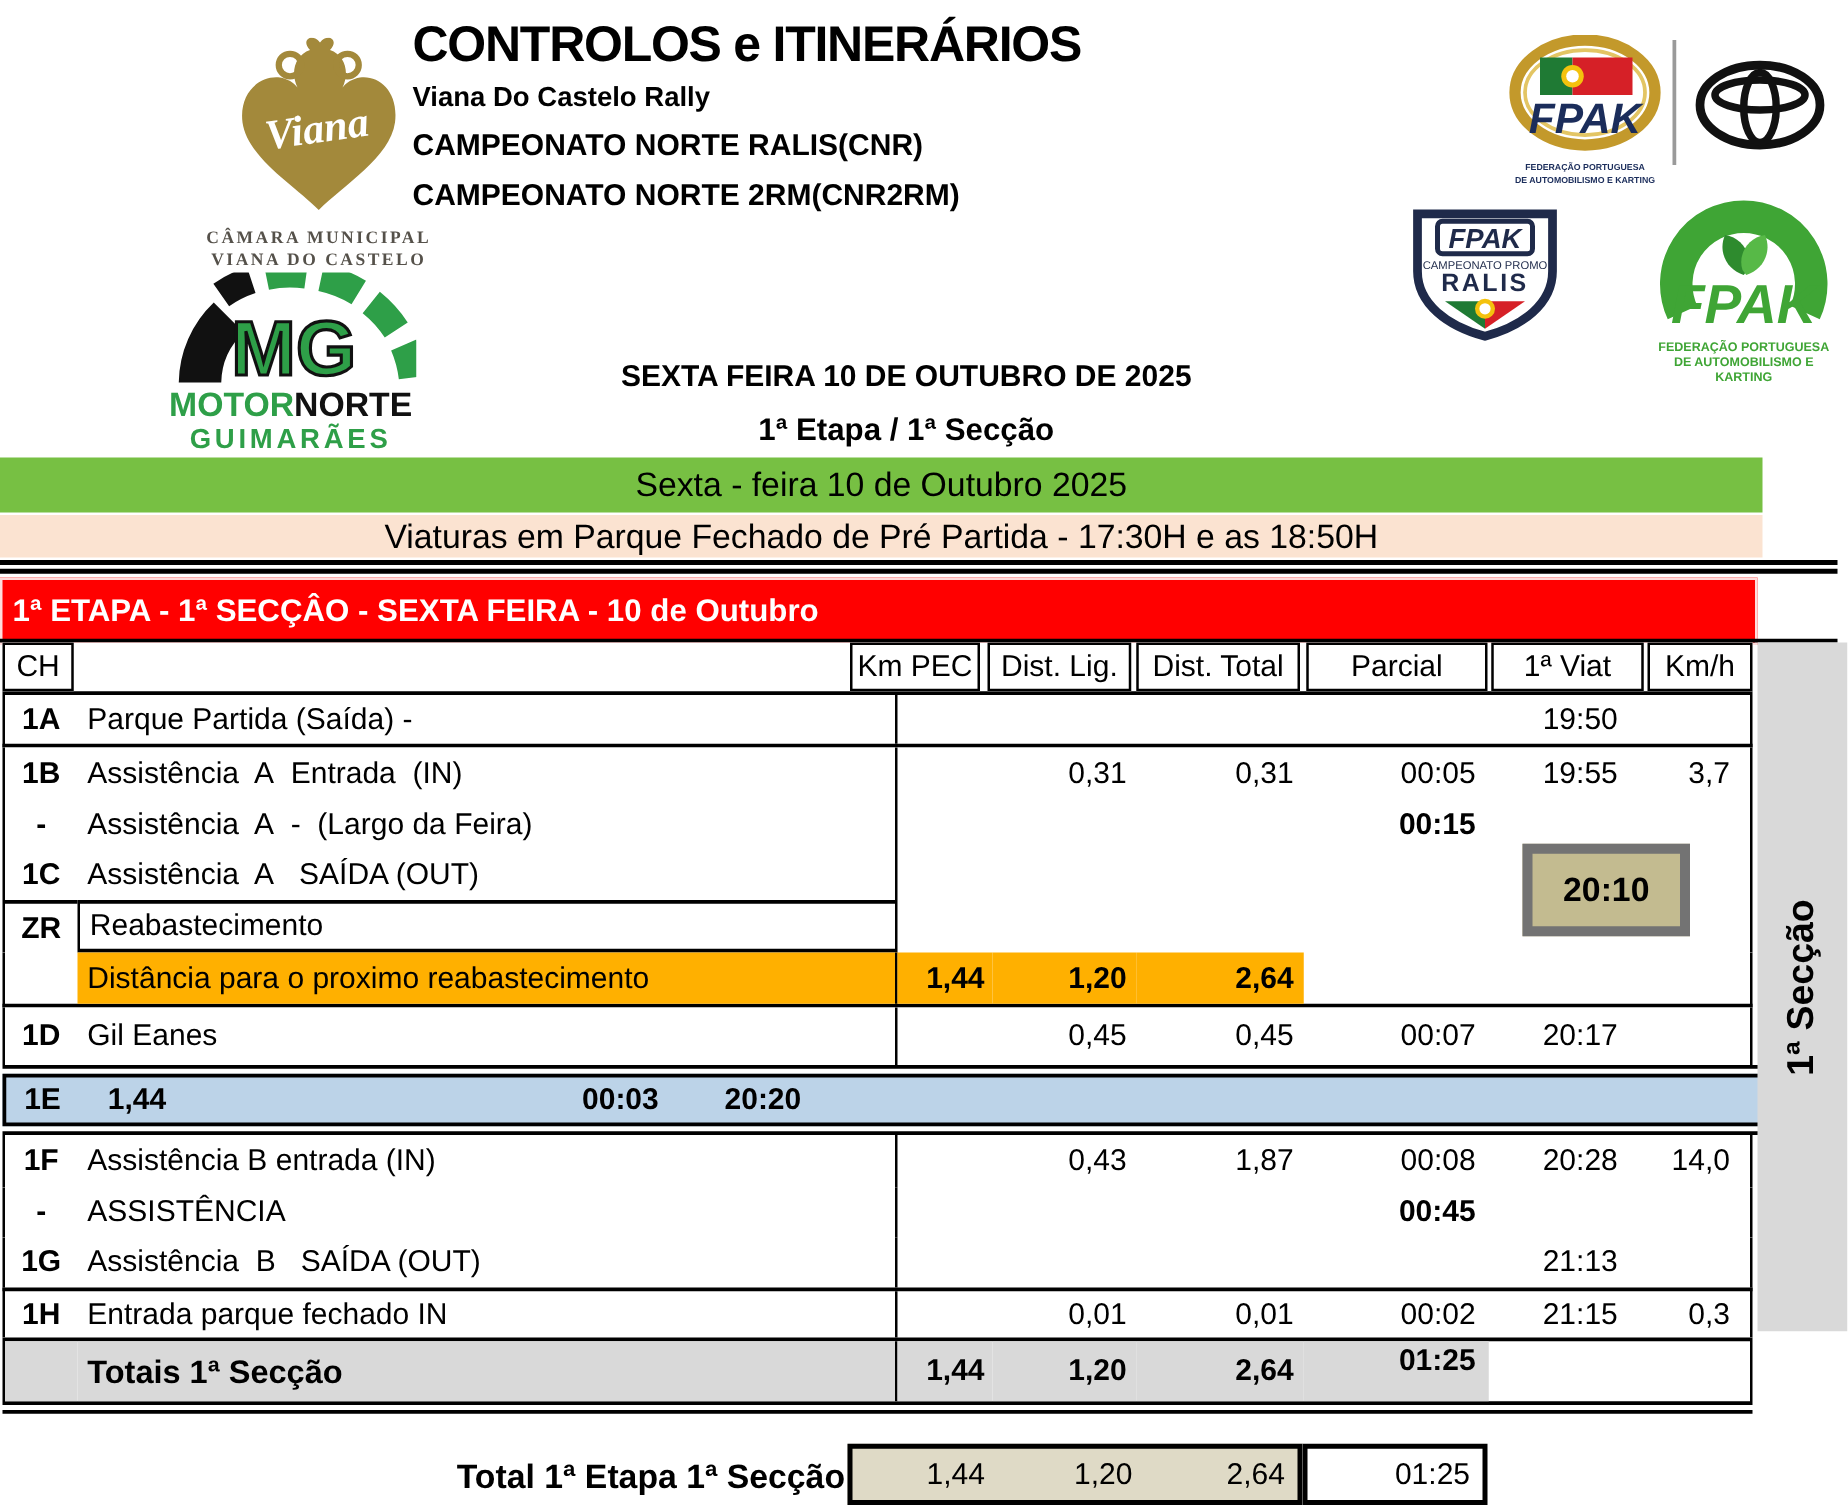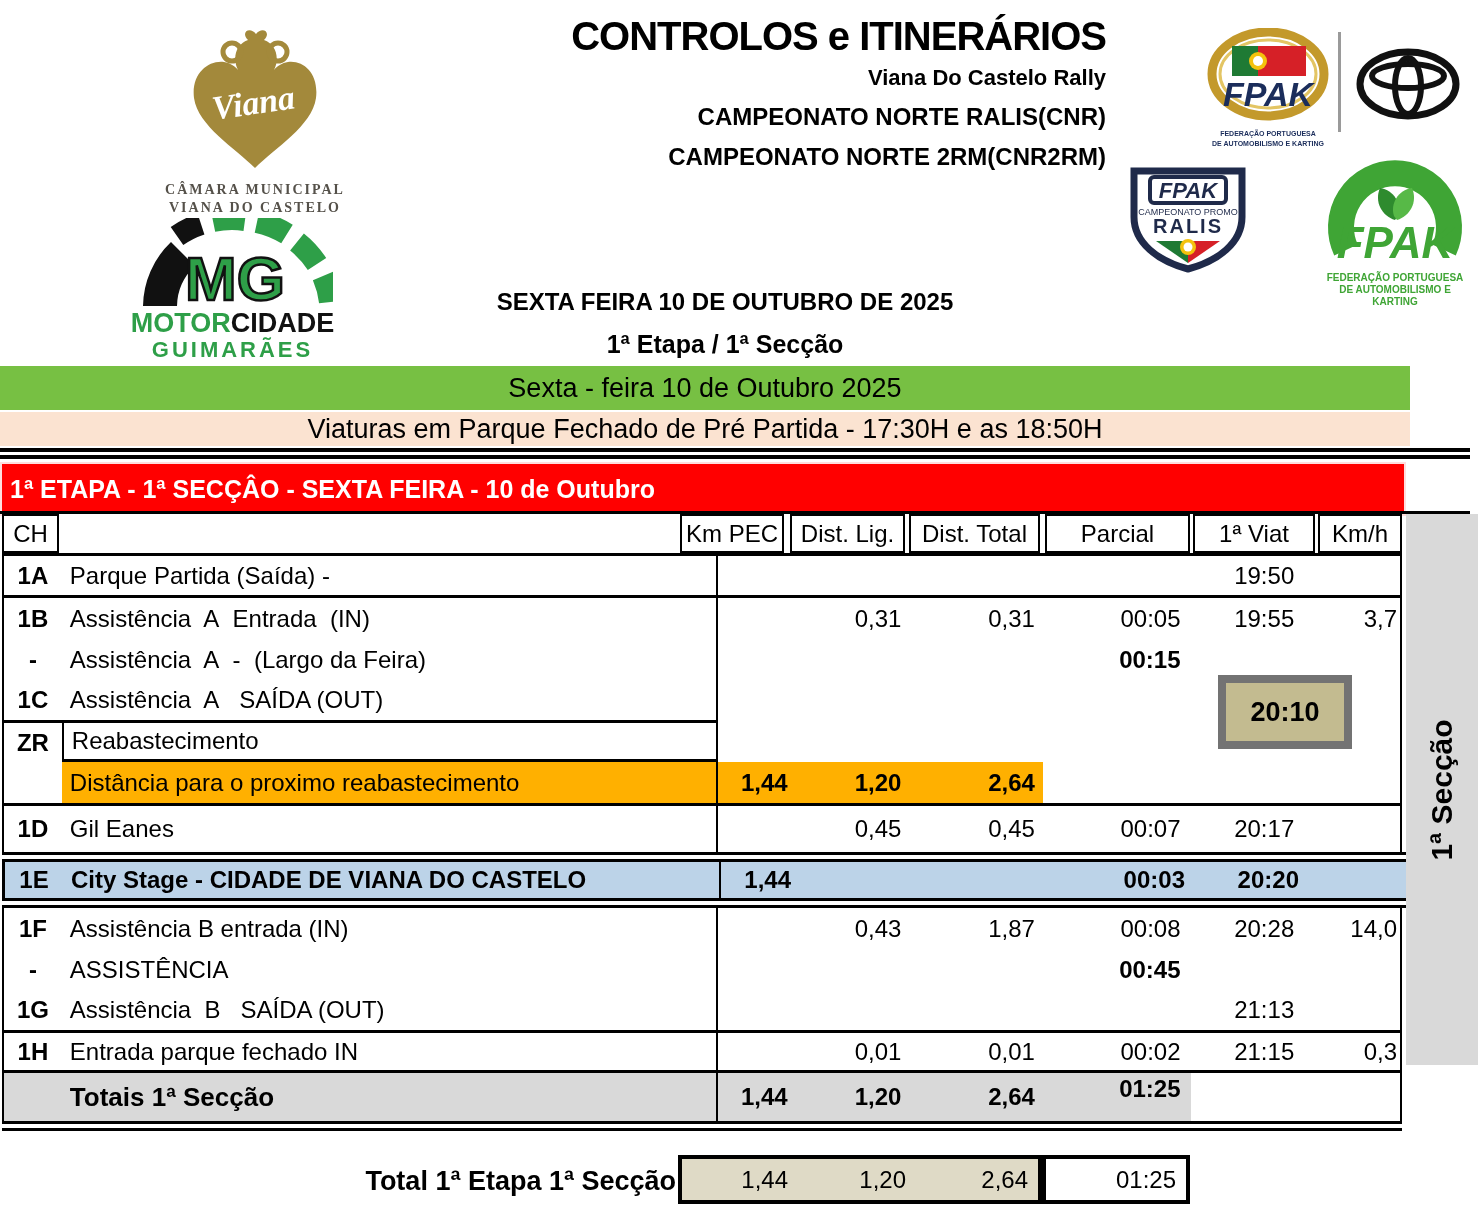--- a/index.html
+++ b/index.html
@@ -5,21 +5,21 @@
   :root{
     --green:#77C043; --peach:#FBE3D1; --red:#FF0000; --orange:#FFB000;
     --blueRow:#BCD3E8; --tan:#C3BB90; --beige:#DFDAC6; --gray:#D9D9D9;
   }
   *{margin:0;padding:0;box-sizing:border-box}
   body{background:#fff;font-family:"Liberation Sans",sans-serif;color:#000}
   #page{position:relative;width:1478px;height:1206px;background:#fff;overflow:hidden}
 
   
   .abs{position:absolute}
-  .headline{left:316px;top:14px;width:790px;text-align:right}
+  .headline{left:330px;top:14px;width:790px;text-align:left}
   .title{font-size:40px;font-weight:bold;letter-spacing:-1px}
   .subtitle{font-size:22px;font-weight:bold;margin-top:6px}
   .champ{font-size:24px;font-weight:bold;margin-top:12px}
   .dateline{left:330px;top:288px;width:790px;text-align:center;font-size:24px;font-weight:bold}
   .stageline{left:330px;top:330px;width:790px;text-align:center;font-size:25px;font-weight:bold}
 
   .viana-wrap{left:140px;top:30px;width:230px;text-align:center}
   .viana-cap{font-family:"Liberation Serif",serif;font-size:14px;font-weight:bold;
              letter-spacing:2px;color:#55514a;line-height:18px;margin-top:2px}
   .mc-wrap{left:125px;top:218px;width:215px;text-align:center}
@@ -58,21 +58,21 @@
 
   .trow{display:flex;align-items:stretch;border-left:2px solid #000;border-right:2px solid #000;background:#fff}
   .c{display:flex;align-items:center;font-size:24px}
   .c-ch{width:58px;justify-content:center;font-weight:bold}
   .c-loc{width:658px;border-right:2px solid #000;padding-left:8px}
   .c-kmpec{width:76px;justify-content:flex-end;padding-right:6px}
   .c-dlig{width:116px;justify-content:flex-end;padding-right:8px}
   .c-dtot{width:134px;justify-content:flex-end;padding-right:8px}
   .c-par{width:148px;justify-content:flex-end;padding-right:10px}
   .c-viat{width:128px;justify-content:flex-end;padding-right:24px}
-  .c-kmh{width:82px;justify-content:flex-end;padding-right:3px}
+  .c-kmh{width:82px;justify-content:flex-end;padding-right:16px}
   .h40{height:40px}.h42{height:42px}.h44{height:44px}.h46{height:46px}.h54{height:54px}
   .bb{border-bottom:3px solid #000}.bt{border-top:3px solid #000}
   .p-bold .c-par{font-weight:bold}
 
   .row-zr .c-ch{border-top:3px solid #000}
   .row-zr .c-loc{border-top:3px solid #000;border-left:2px solid #000;border-bottom:3px solid #000}
   .row-orange .c-loc{background:var(--orange)}
   .row-orange .c-kmpec,.row-orange .c-dlig,.row-orange .c-dtot{background:var(--orange);font-weight:bold}
   .row-totals .c-ch,.row-totals .c-loc,.row-totals .c-kmpec,.row-totals .c-dlig,
   .row-totals .c-dtot,.row-totals .c-par{background:var(--gray);font-weight:bold}
@@ -123,21 +123,21 @@
   <div class="abs mc-wrap">
     <svg width="200" height="92" viewBox="0 0 200 92">
       <path d="M10 88 A90 90 0 0 1 38 24 L62 48 A56 56 0 0 0 44 88 Z" fill="#111"></path>
       <path d="M44 18 A92 92 0 0 1 68 6" stroke="#111" stroke-width="22" fill="none"></path>
       <path d="M80 3 A95 95 0 0 1 112 2" stroke="#2E9F48" stroke-width="22" fill="none"></path>
       <path d="M124 4 A95 95 0 0 1 154 16" stroke="#2E9F48" stroke-width="22" fill="none"></path>
       <path d="M164 24 A95 95 0 0 1 184 46" stroke="#2E9F48" stroke-width="22" fill="none"></path>
       <path d="M190 58 A95 95 0 0 1 197 84" stroke="#2E9F48" stroke-width="22" fill="none"></path>
       <text x="102" y="82" text-anchor="middle" font-family="Liberation Sans,sans-serif" font-weight="bold" font-size="62" fill="#2E9F48" stroke="#111" stroke-width="2.5">MG</text>
     </svg>
-    <div class="mc-line1"><span class="mc-motor">MOTOR</span><span class="mc-clube">CIDADE</span></div>
+    <div class="mc-line1"><span class="mc-motor">MOTOR</span><span class="mc-clube">NORTE</span></div>
     <div class="mc-line2">GUIMARÃES</div>
   </div>
 
   <div class="abs headline">
     <div class="title">CONTROLOS e ITINERÁRIOS</div>
     <div class="subtitle">Viana Do Castelo Rally</div>
     <div class="champ">CAMPEONATO NORTE RALIS(CNR)</div>
     <div class="champ">CAMPEONATO NORTE 2RM(CNR2RM)</div>
   </div>
   <div class="abs dateline">SEXTA FEIRA 10 DE OUTUBRO DE 2025</div>
@@ -392,23 +392,20 @@
           </div>
           <div class="c c-kmh">
             <span></span>
           </div>
         </div>
         <div class="blue-outer">
           <div class="blue-inner">
             <div class="c c-ch">
               <span>1E</span>
             </div>
-            <div class="c c-loc">
-              <span>City Stage - CIDADE DE VIANA DO CASTELO</span>
-            </div>
             <div class="c c-kmpec">
               <span>1,44</span>
             </div>
             <div class="c c-dlig">
               <span></span>
             </div>
             <div class="c c-dtot">
               <span></span>
             </div>
             <div class="c c-par">

